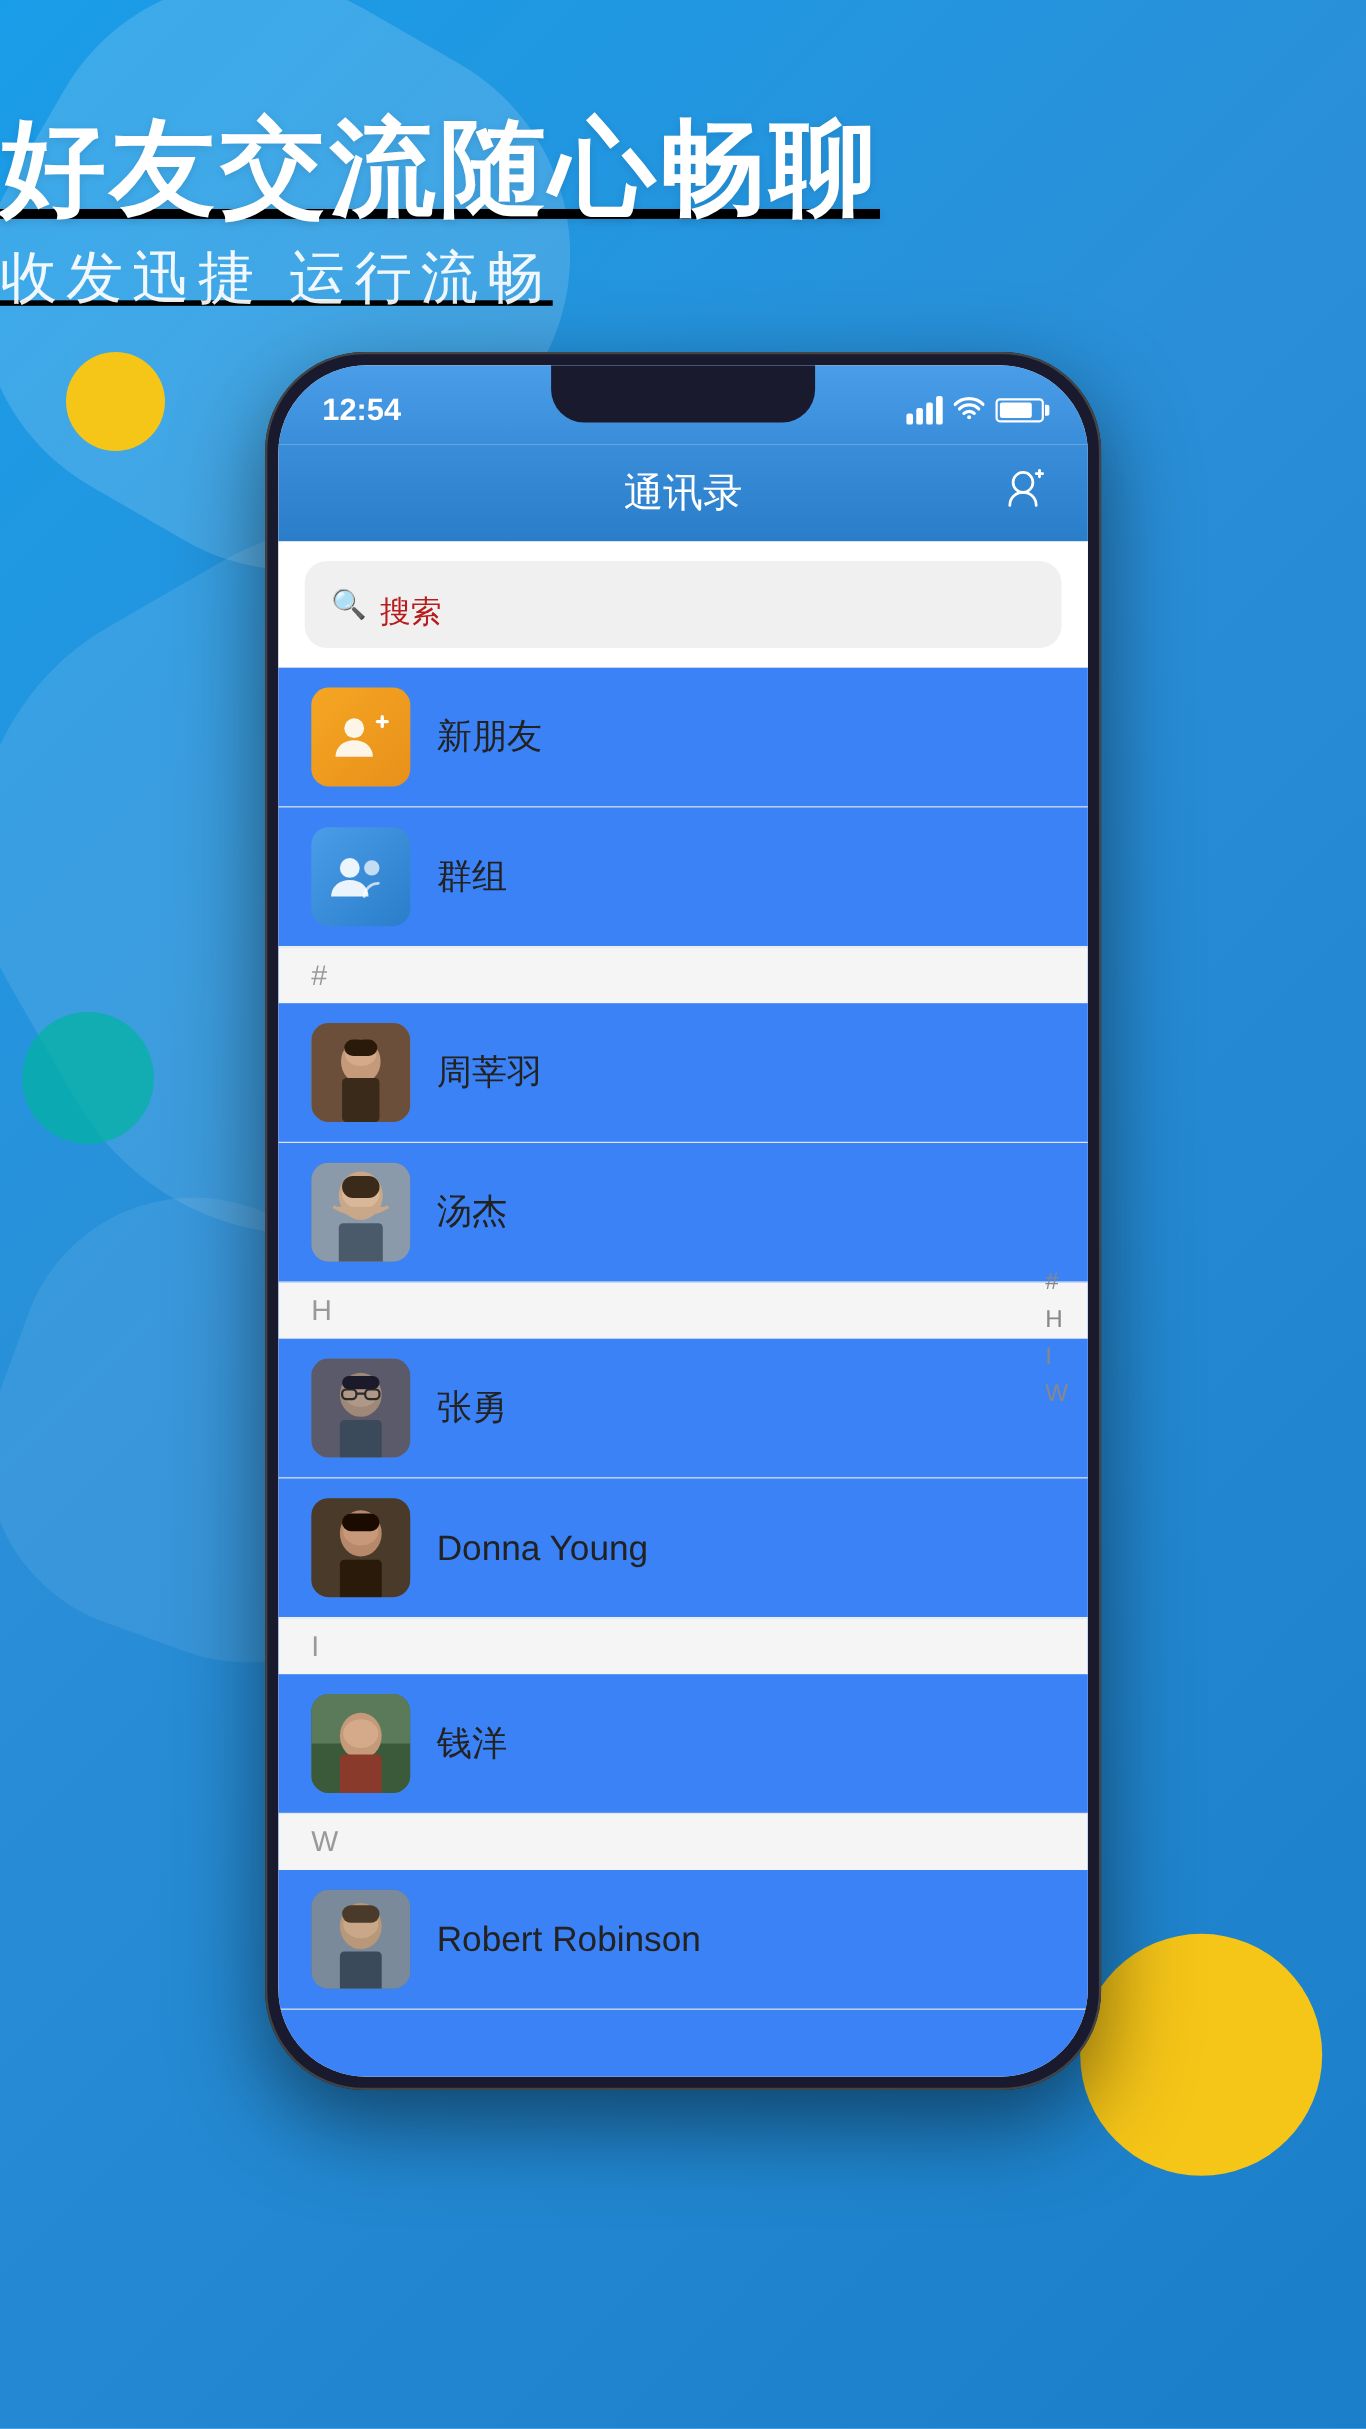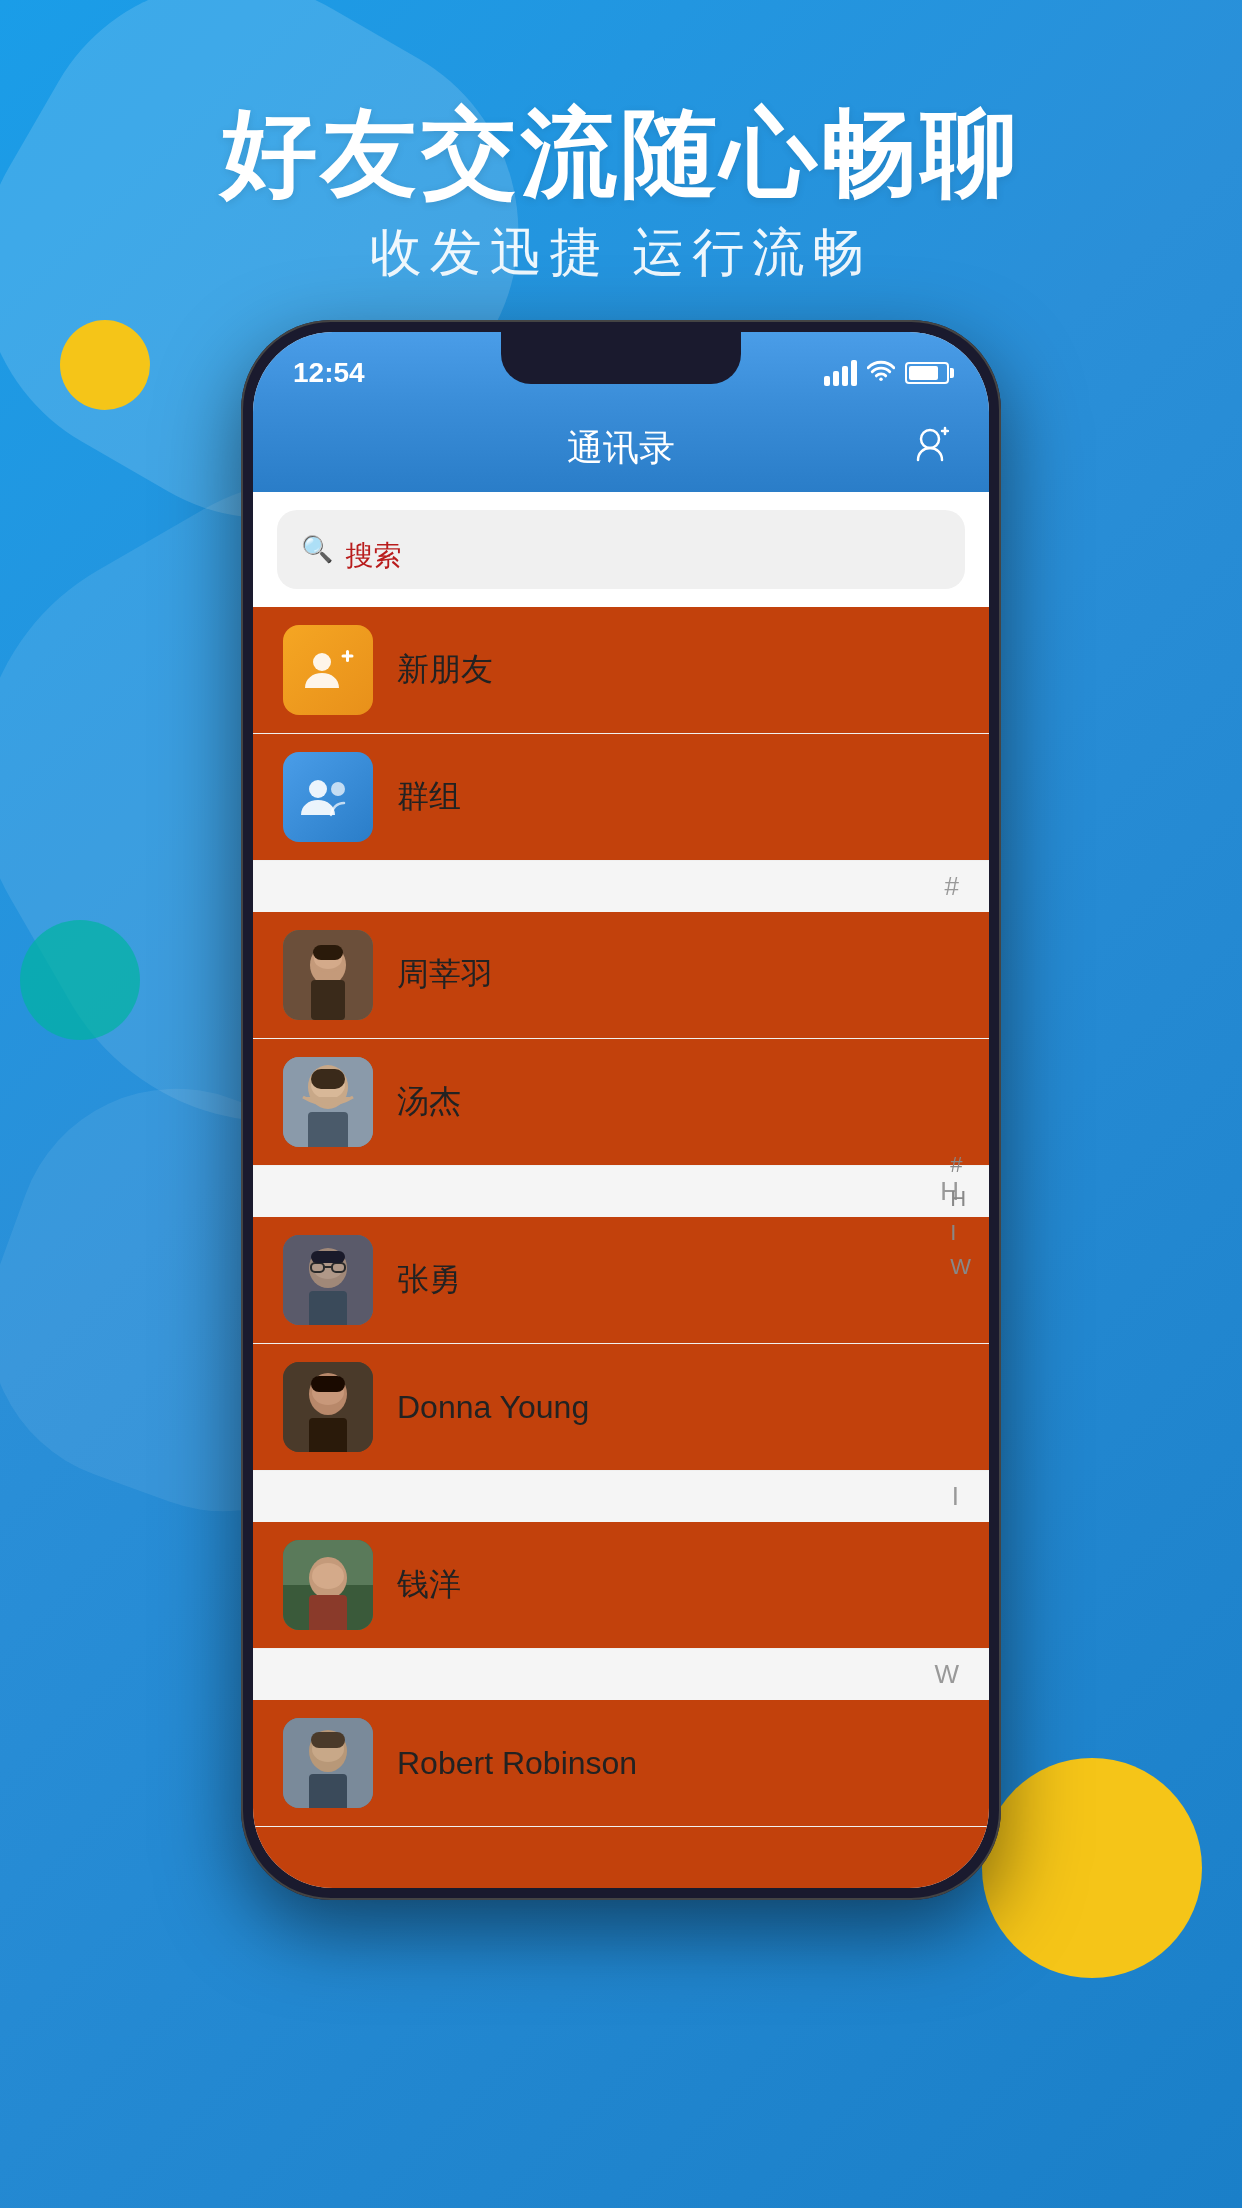--- a/index.html
+++ b/index.html
@@ -63,21 +63,21 @@
       border-radius: 50%;
       bottom: 230px;
       right: 40px;
     }
 
     
     .header-text {
       position: absolute;
       top: 100px;
       left: 0; right: 0;
-      text-align: center;
+      text-decoration: underline;
     }
     .header-main {
       color: #ffffff;
       font-size: 96px;
       font-weight: 800;
       letter-spacing: 4px;
       text-shadow: 0 2px 8px rgba(0,0,0,0.1);
       line-height: 1.1;
     }
     .header-sub {
@@ -227,24 +227,23 @@
       font-size: 26px;
     }
     .search-placeholder {
       color: #b91c1c;
       font-size: 28px;
       margin-top: 13px;
     }
 
     
     .contact-list {
-      background: #c2410c;
+      background: #3b82f6;
       flex: 1;
       overflow: hidden;
-      text-align: right;
     }
 
     .contact-item {
       display: flex;
       align-items: center;
       padding: 18px 30px;
       border-bottom: 1px solid #f0f0f0;
       gap: 24px;
     }
 

